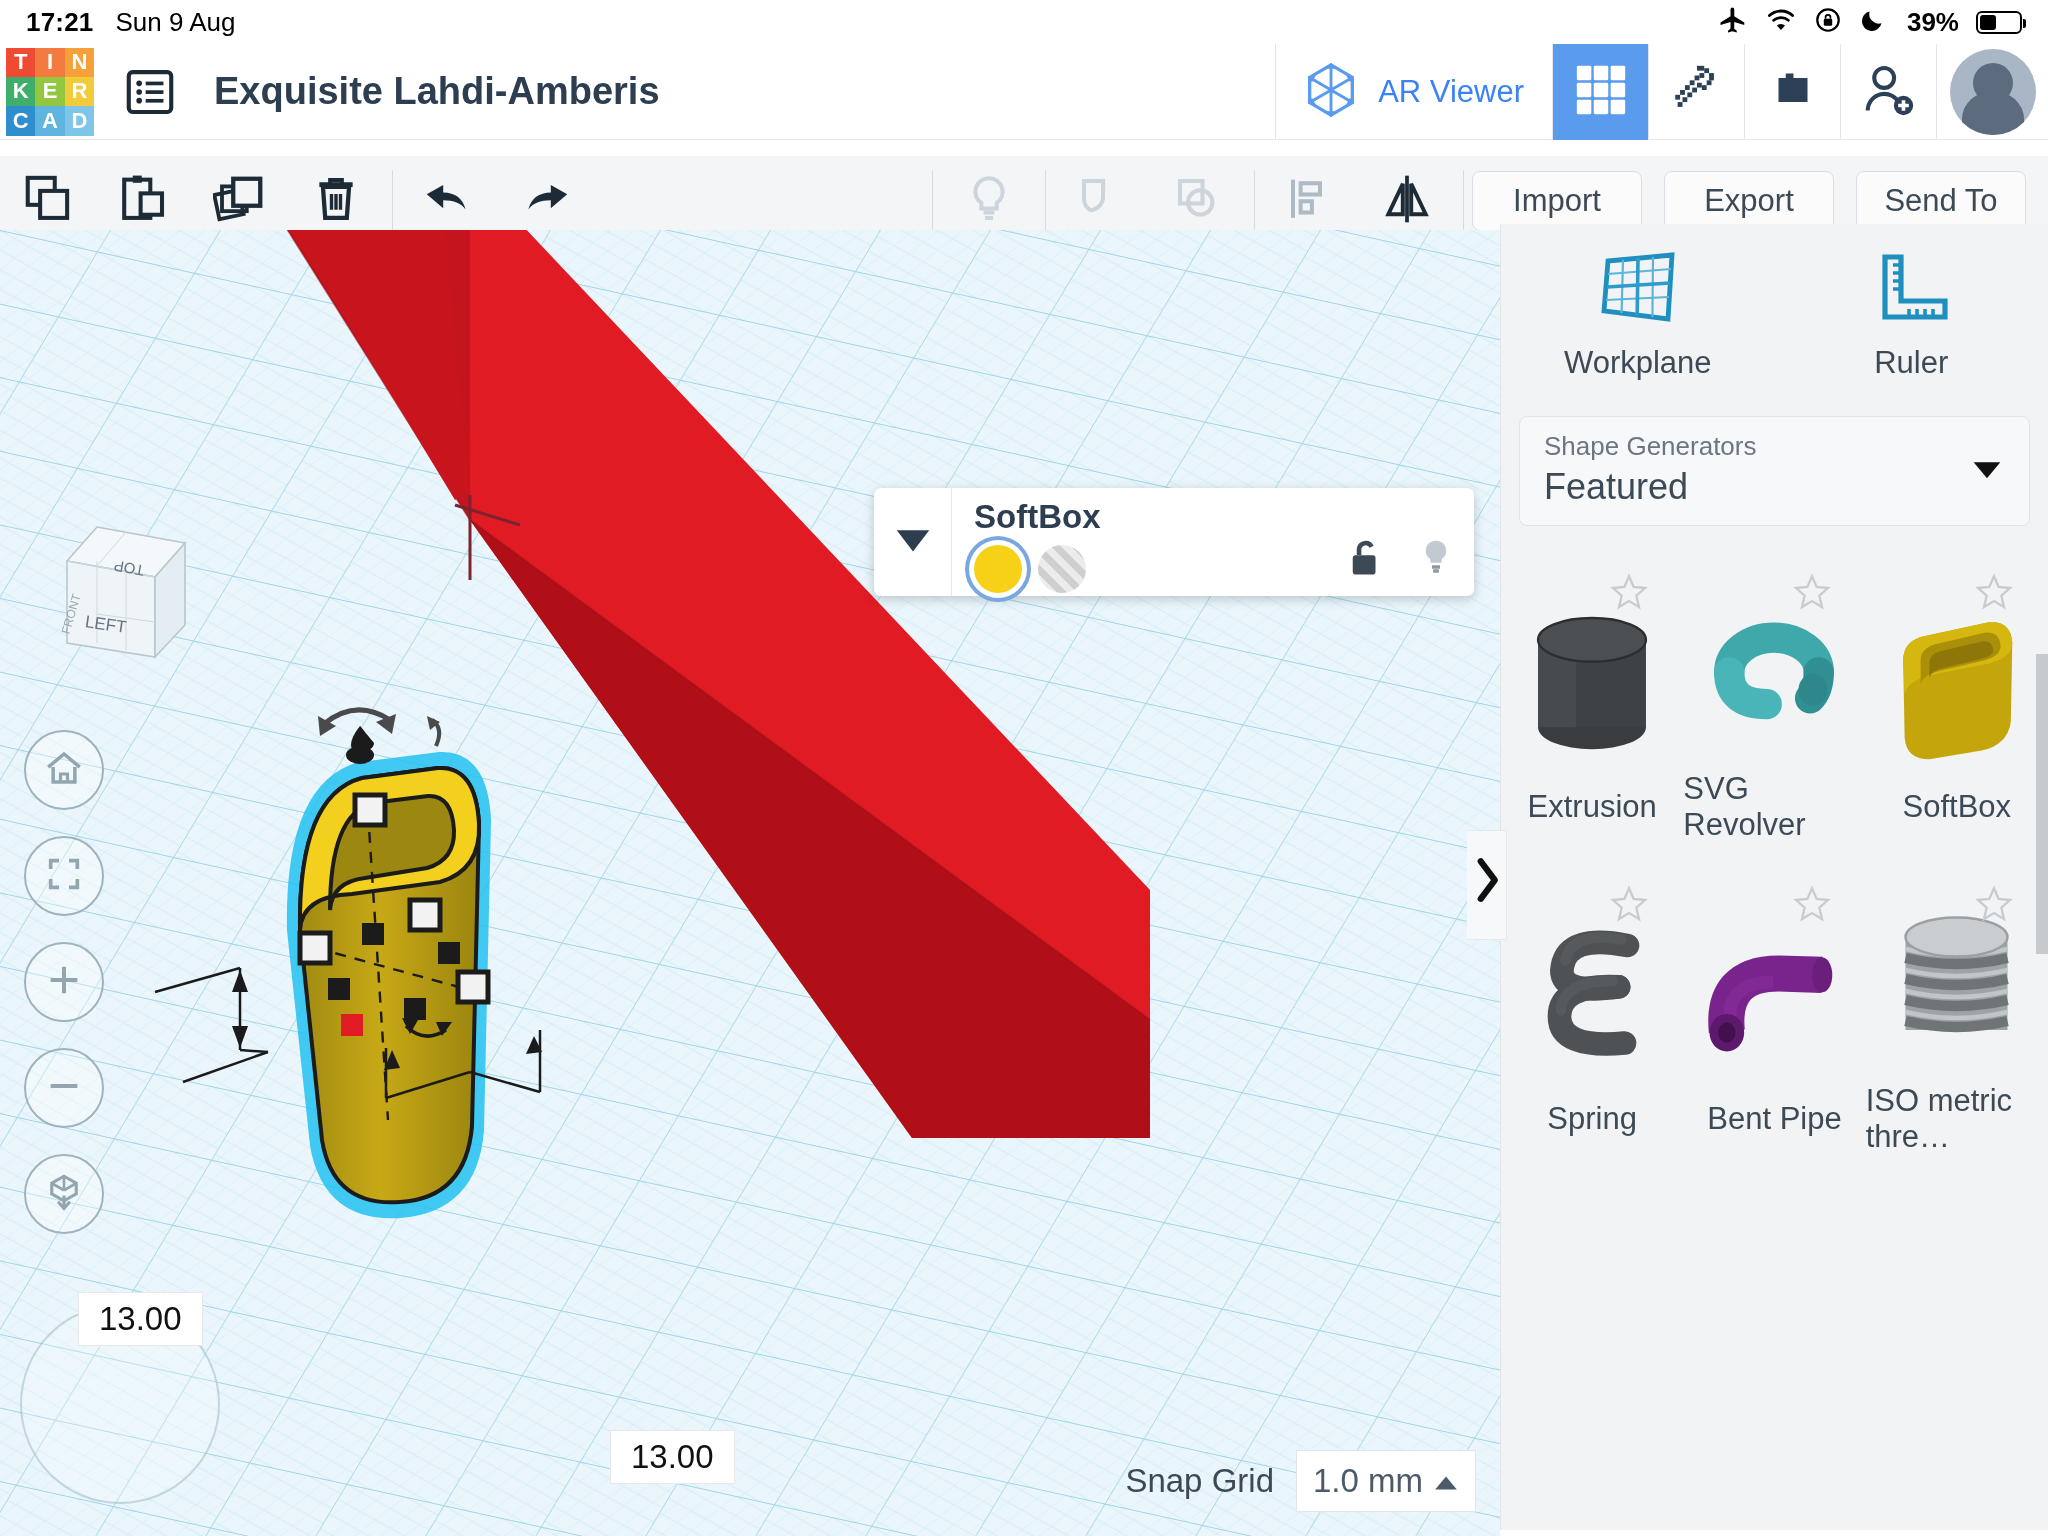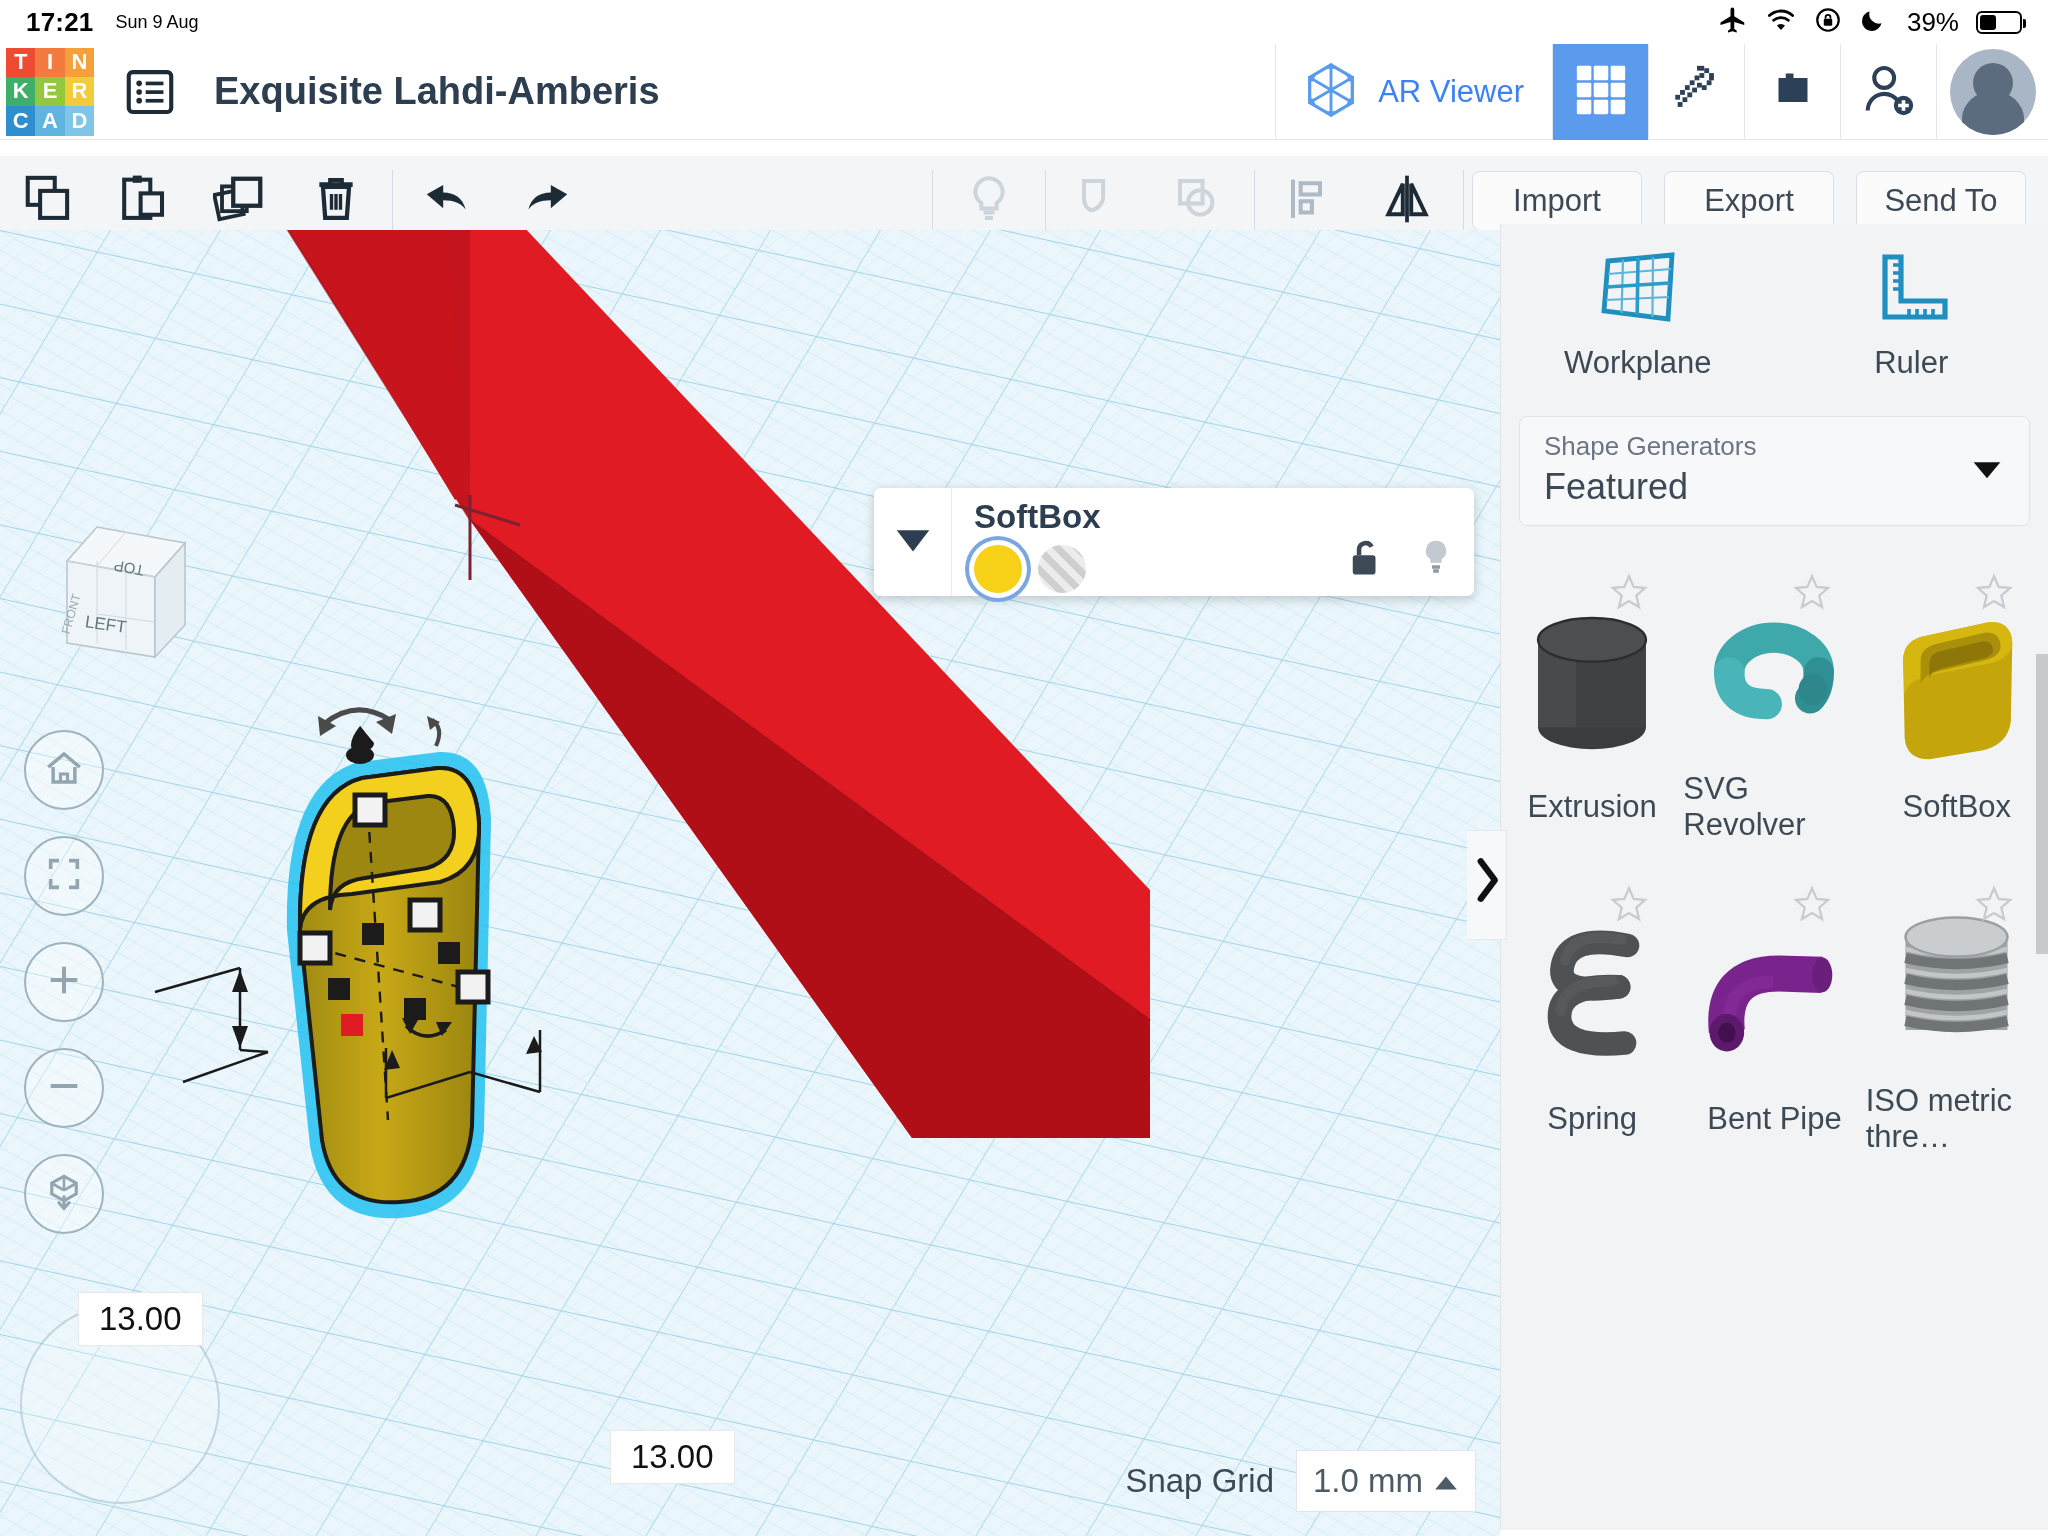--- a/index.html
+++ b/index.html
@@ -11,23 +11,23 @@
   #app { position: relative; width: 2048px; height: 1536px; }
 
   
   .statusbar {
     position: absolute; top: 0; left: 0; width: 2048px; height: 44px;
     background: #ffffff; display: flex; align-items: center;
     padding: 0 26px; color: #000;
   }
   .sb-left { display: flex; align-items: center; gap: 22px; }
   .sb-time { font-size: 26px; font-weight: 600; letter-spacing: .2px; }
-  .sb-date { font-size: 18px; font-weight: 400; }
+  .sb-date { font-size: 26px; font-weight: 400; }
   .sb-right { margin-left: auto; display: flex; align-items: center; gap: 17px; }
-  .sb-pct { font-size: 26px; font-weight: 400; margin-left: 4px; }
+  .sb-pct { font-size: 26px; font-weight: 700; margin-left: 4px; }
   .batt { width: 46px; height: 23px; border: 2.5px solid #000; border-radius: 6px;
           position: relative; display: inline-block; }
   .batt::after { content:""; position:absolute; right:-6px; top:6px; width:3px; height:9px;
           background:#000; border-radius:0 2px 2px 0; }
   .batt-fill { position:absolute; left:2px; top:2px; bottom:2px; width:39%; background:#000; border-radius:3px; }
 
   
   .appbar {
     position: absolute; top: 44px; left: 0; width: 2048px; height: 96px;
     background: #ffffff; border-bottom: 1px solid #e3e6ea;

